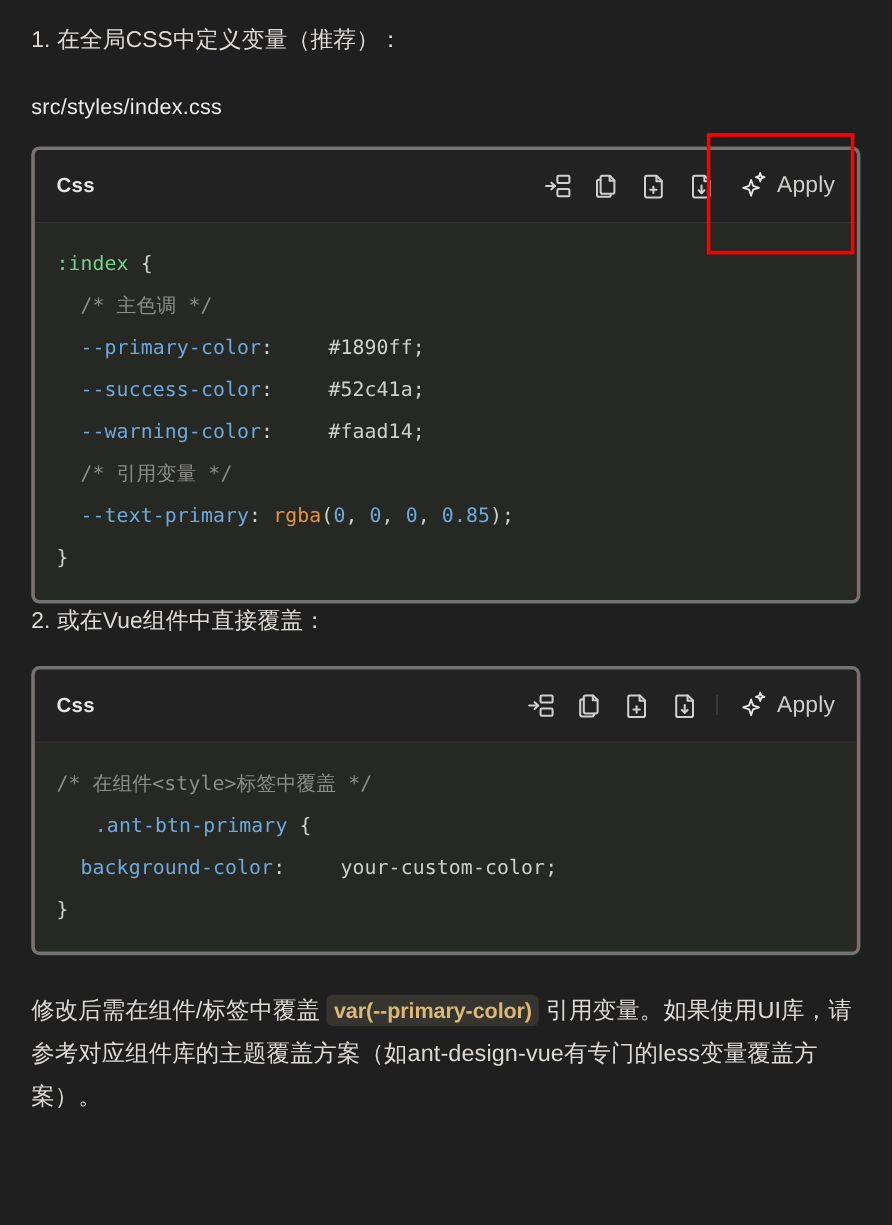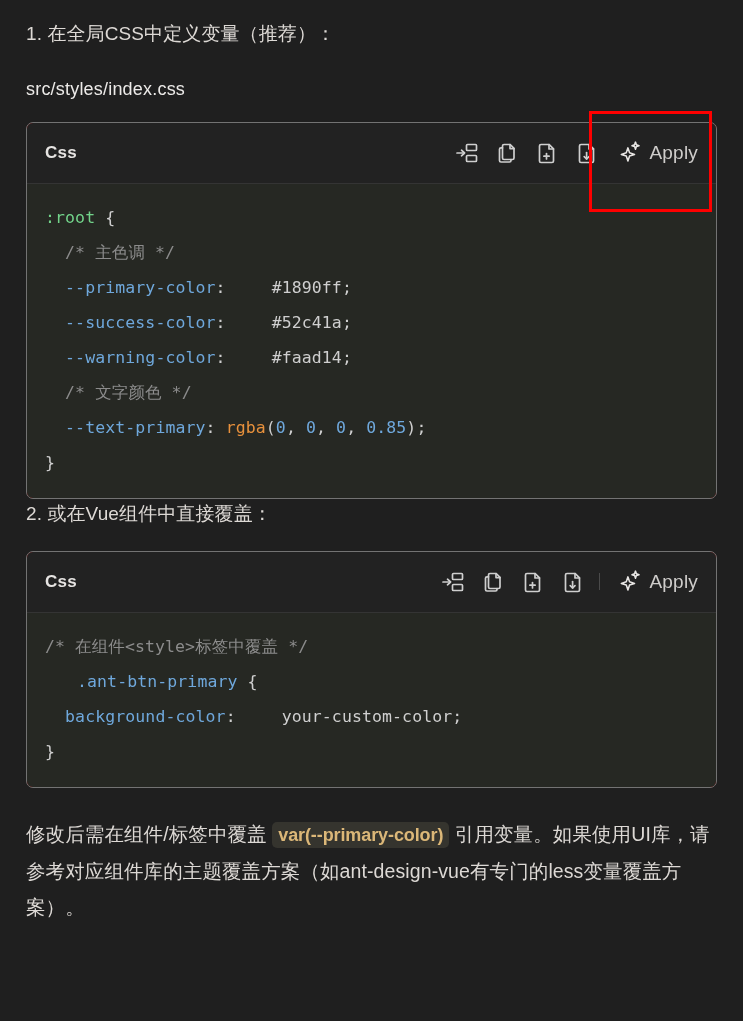--- a/index.html
+++ b/index.html
@@ -38,21 +38,21 @@
     font-size: 18px;
     font-weight: normal;
     color: #eceae8;
     margin-top: 31px;
     letter-spacing: .2px;
   }
 
   
   .code-block {
     margin-top: 22px;
-    border: 1px solid #737373;
+    border: 3px solid #737373;
     border-radius: 7px;
     background: #7f1d1d;
     overflow: hidden;
   }
   .code-header {
     height: 61px;
     background: #222222;
     border-bottom: 1px solid #343434;
     display: flex;
     align-items: center;
@@ -221,26 +221,26 @@
               <path d="M9.3 8.2 11 13.4l5.2 1.7-5.2 1.7-1.7 5.2-1.7-5.2L2.4 15.1l5.2-1.7z"></path>
               <path d="M17.2 2.2l.95 2.75 2.75.95-2.75.95-.95 2.75-.95-2.75-2.75-.95 2.75-.95z"></path>
             </svg>
           </span>
           <span class="apply-label">Apply</span>
         </button>
       </div>
     </div>
 
     <div class="code-body">
-      <pre class="code"><span class="tok-sel">:root</span><span class="tok-punc"> {</span>
+      <pre class="code"><span class="tok-sel">:index</span><span class="tok-punc"> {</span>
   <span class="tok-com">/* 主色调 */</span>
   <span class="tok-prop">--primary-color</span><span class="tok-punc">: </span><span class="tok-val">#1890ff;</span>
   <span class="tok-prop">--success-color</span><span class="tok-punc">: </span><span class="tok-val">#52c41a;</span>
   <span class="tok-prop">--warning-color</span><span class="tok-punc">: </span><span class="tok-val">#faad14;</span>
-  <span class="tok-com">/* 文字颜色 */</span>
+  <span class="tok-com">/* 引用变量 */</span>
   <span class="tok-prop">--text-primary</span><span class="tok-punc">: </span><span class="tok-fn">rgba</span><span class="tok-punc">(</span><span class="tok-num">0</span><span class="tok-punc">, </span><span class="tok-num">0</span><span class="tok-punc">, </span><span class="tok-num">0</span><span class="tok-punc">, </span><span class="tok-num">0.85</span><span class="tok-punc">);</span>
 <span class="tok-punc">}</span></pre>
     </div>
   </div>
 
   <div class="step-line" style="">2. 或在Vue组件中直接覆盖：</div>
 
   <div class="code-block">
     <div class="code-header">
       <span class="lang-label">Css</span>

